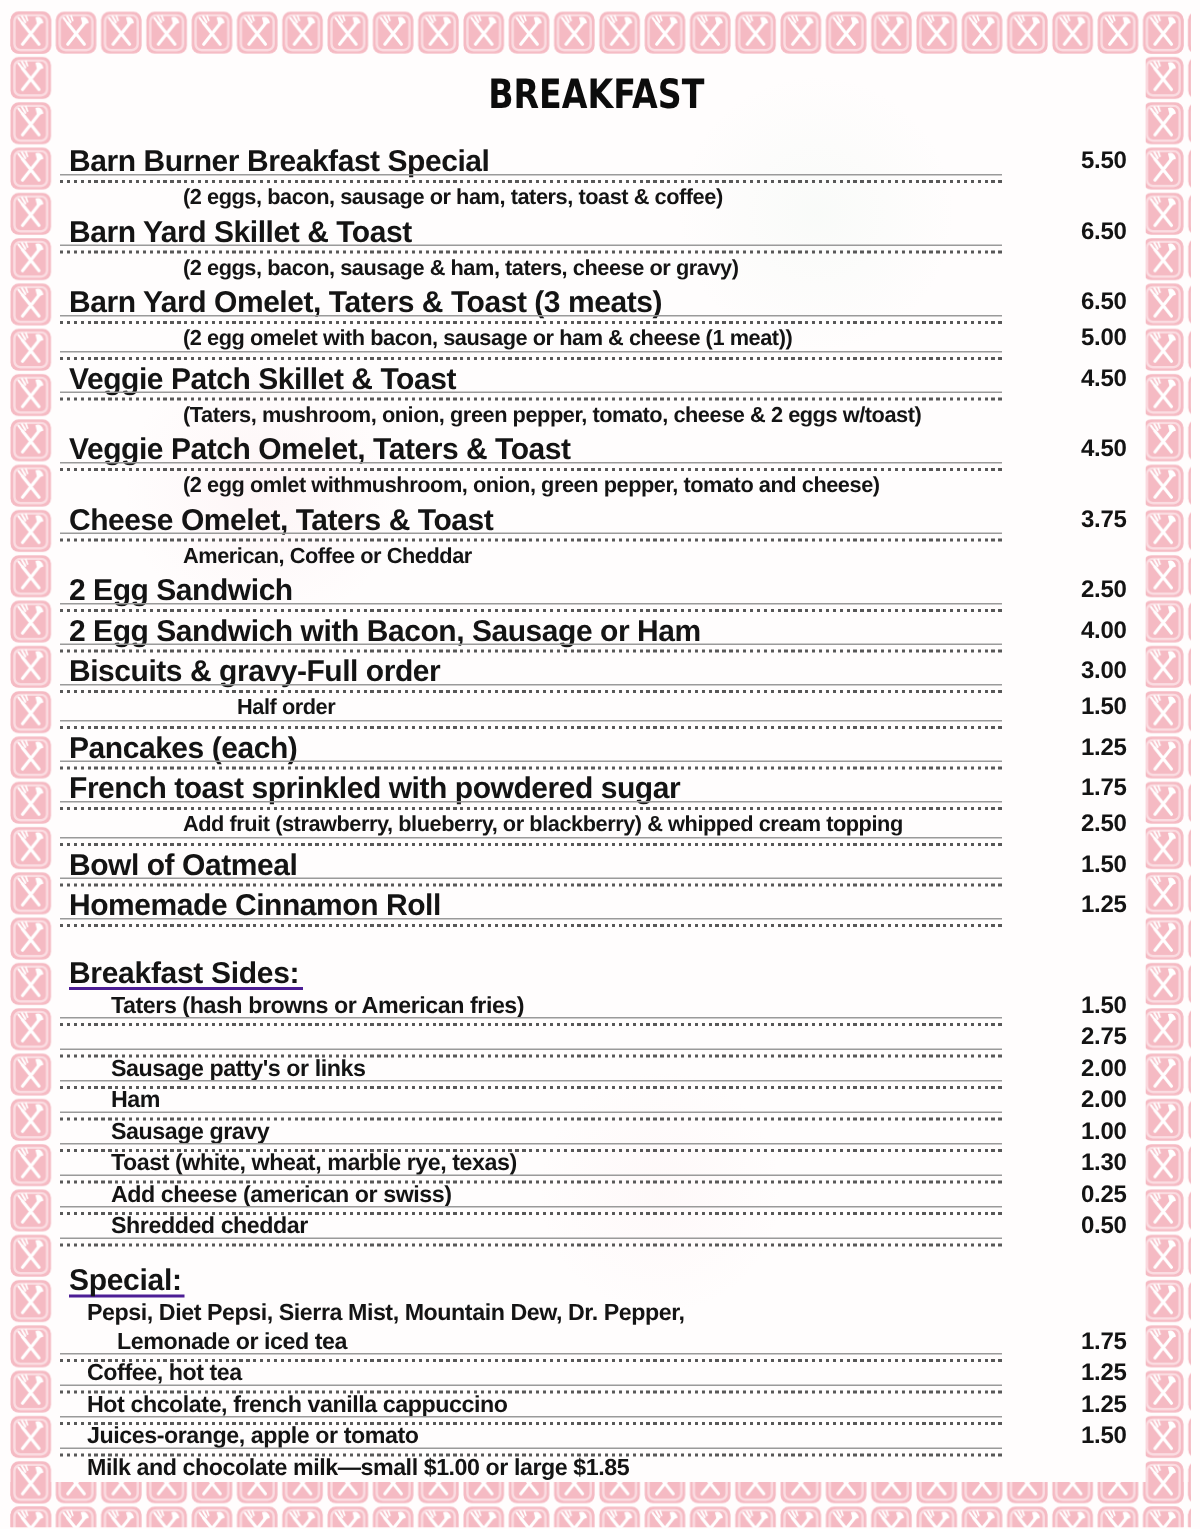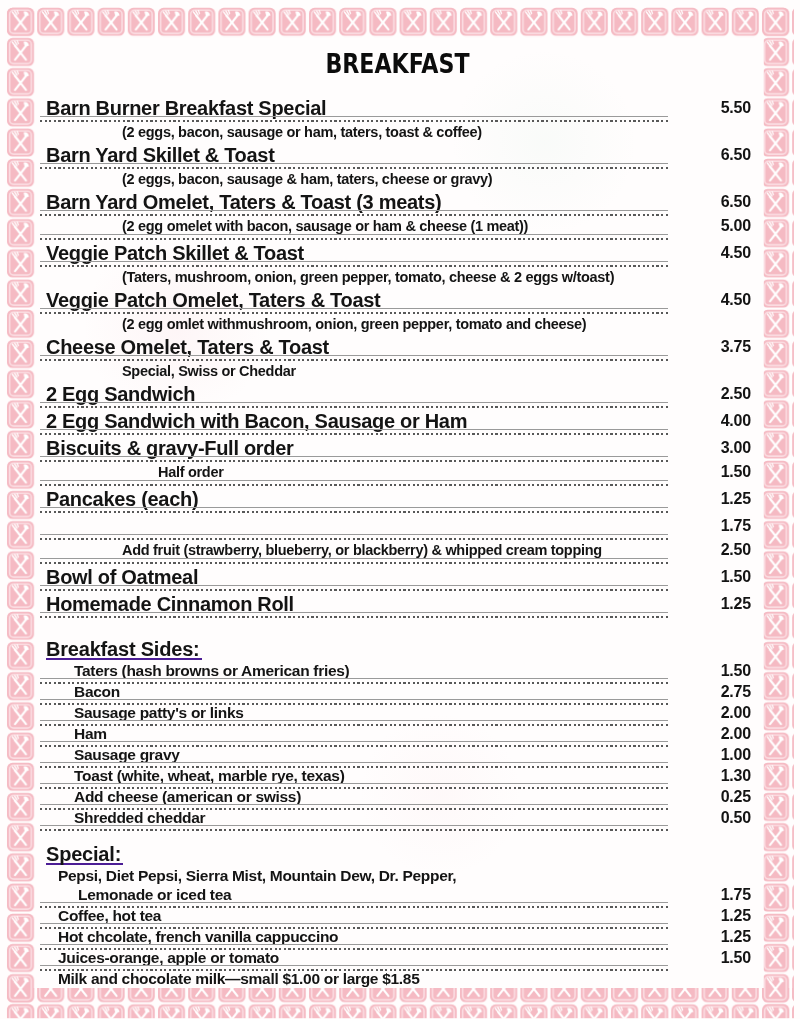--- a/index.html
+++ b/index.html
@@ -154,21 +154,21 @@
         </div>
         <div class="row kind-item i0 has-rule">
           <span class="txt">Cheese Omelet, Taters &amp; Toast</span>
           <div class="rules">
             <div class="solid"></div>
             <div class="dotted"></div>
           </div>
           <span class="price">3.75</span>
         </div>
         <div class="row kind-sub i1 no-rule">
-          <span class="txt">Special, Swiss or Cheddar</span>
+          <span class="txt">American, Coffee or Cheddar</span>
         </div>
         <div class="row kind-item i0 has-rule">
           <span class="txt">2 Egg Sandwich</span>
           <div class="rules">
             <div class="solid"></div>
             <div class="dotted"></div>
           </div>
           <span class="price">2.50</span>
         </div>
         <div class="row kind-item i0 has-rule">
@@ -197,20 +197,21 @@
         </div>
         <div class="row kind-item i0 has-rule">
           <span class="txt">Pancakes (each)</span>
           <div class="rules">
             <div class="solid"></div>
             <div class="dotted"></div>
           </div>
           <span class="price">1.25</span>
         </div>
         <div class="row kind-item i0 has-rule">
+          <span class="txt">French toast sprinkled with powdered sugar</span>
           <div class="rules">
             <div class="solid"></div>
             <div class="dotted"></div>
           </div>
           <span class="price">1.75</span>
         </div>
         <div class="row kind-sub i1 has-rule">
           <span class="txt">Add fruit (strawberry, blueberry, or blackberry) &amp; whipped cream topping</span>
           <div class="rules">
             <div class="solid"></div>
@@ -239,21 +240,20 @@
         <div class="heading"><span class="ht">Breakfast Sides:</span></div>
         <div class="row kind-side i3 has-rule">
           <span class="txt">Taters (hash browns or American fries)</span>
           <div class="rules">
             <div class="solid"></div>
             <div class="dotted"></div>
           </div>
           <span class="price">1.50</span>
         </div>
         <div class="row kind-side i3 has-rule">
-          <span class="txt">Bacon</span>
           <div class="rules">
             <div class="solid"></div>
             <div class="dotted"></div>
           </div>
           <span class="price">2.75</span>
         </div>
         <div class="row kind-side i3 has-rule">
           <span class="txt">Sausage patty's or links</span>
           <div class="rules">
             <div class="solid"></div>

